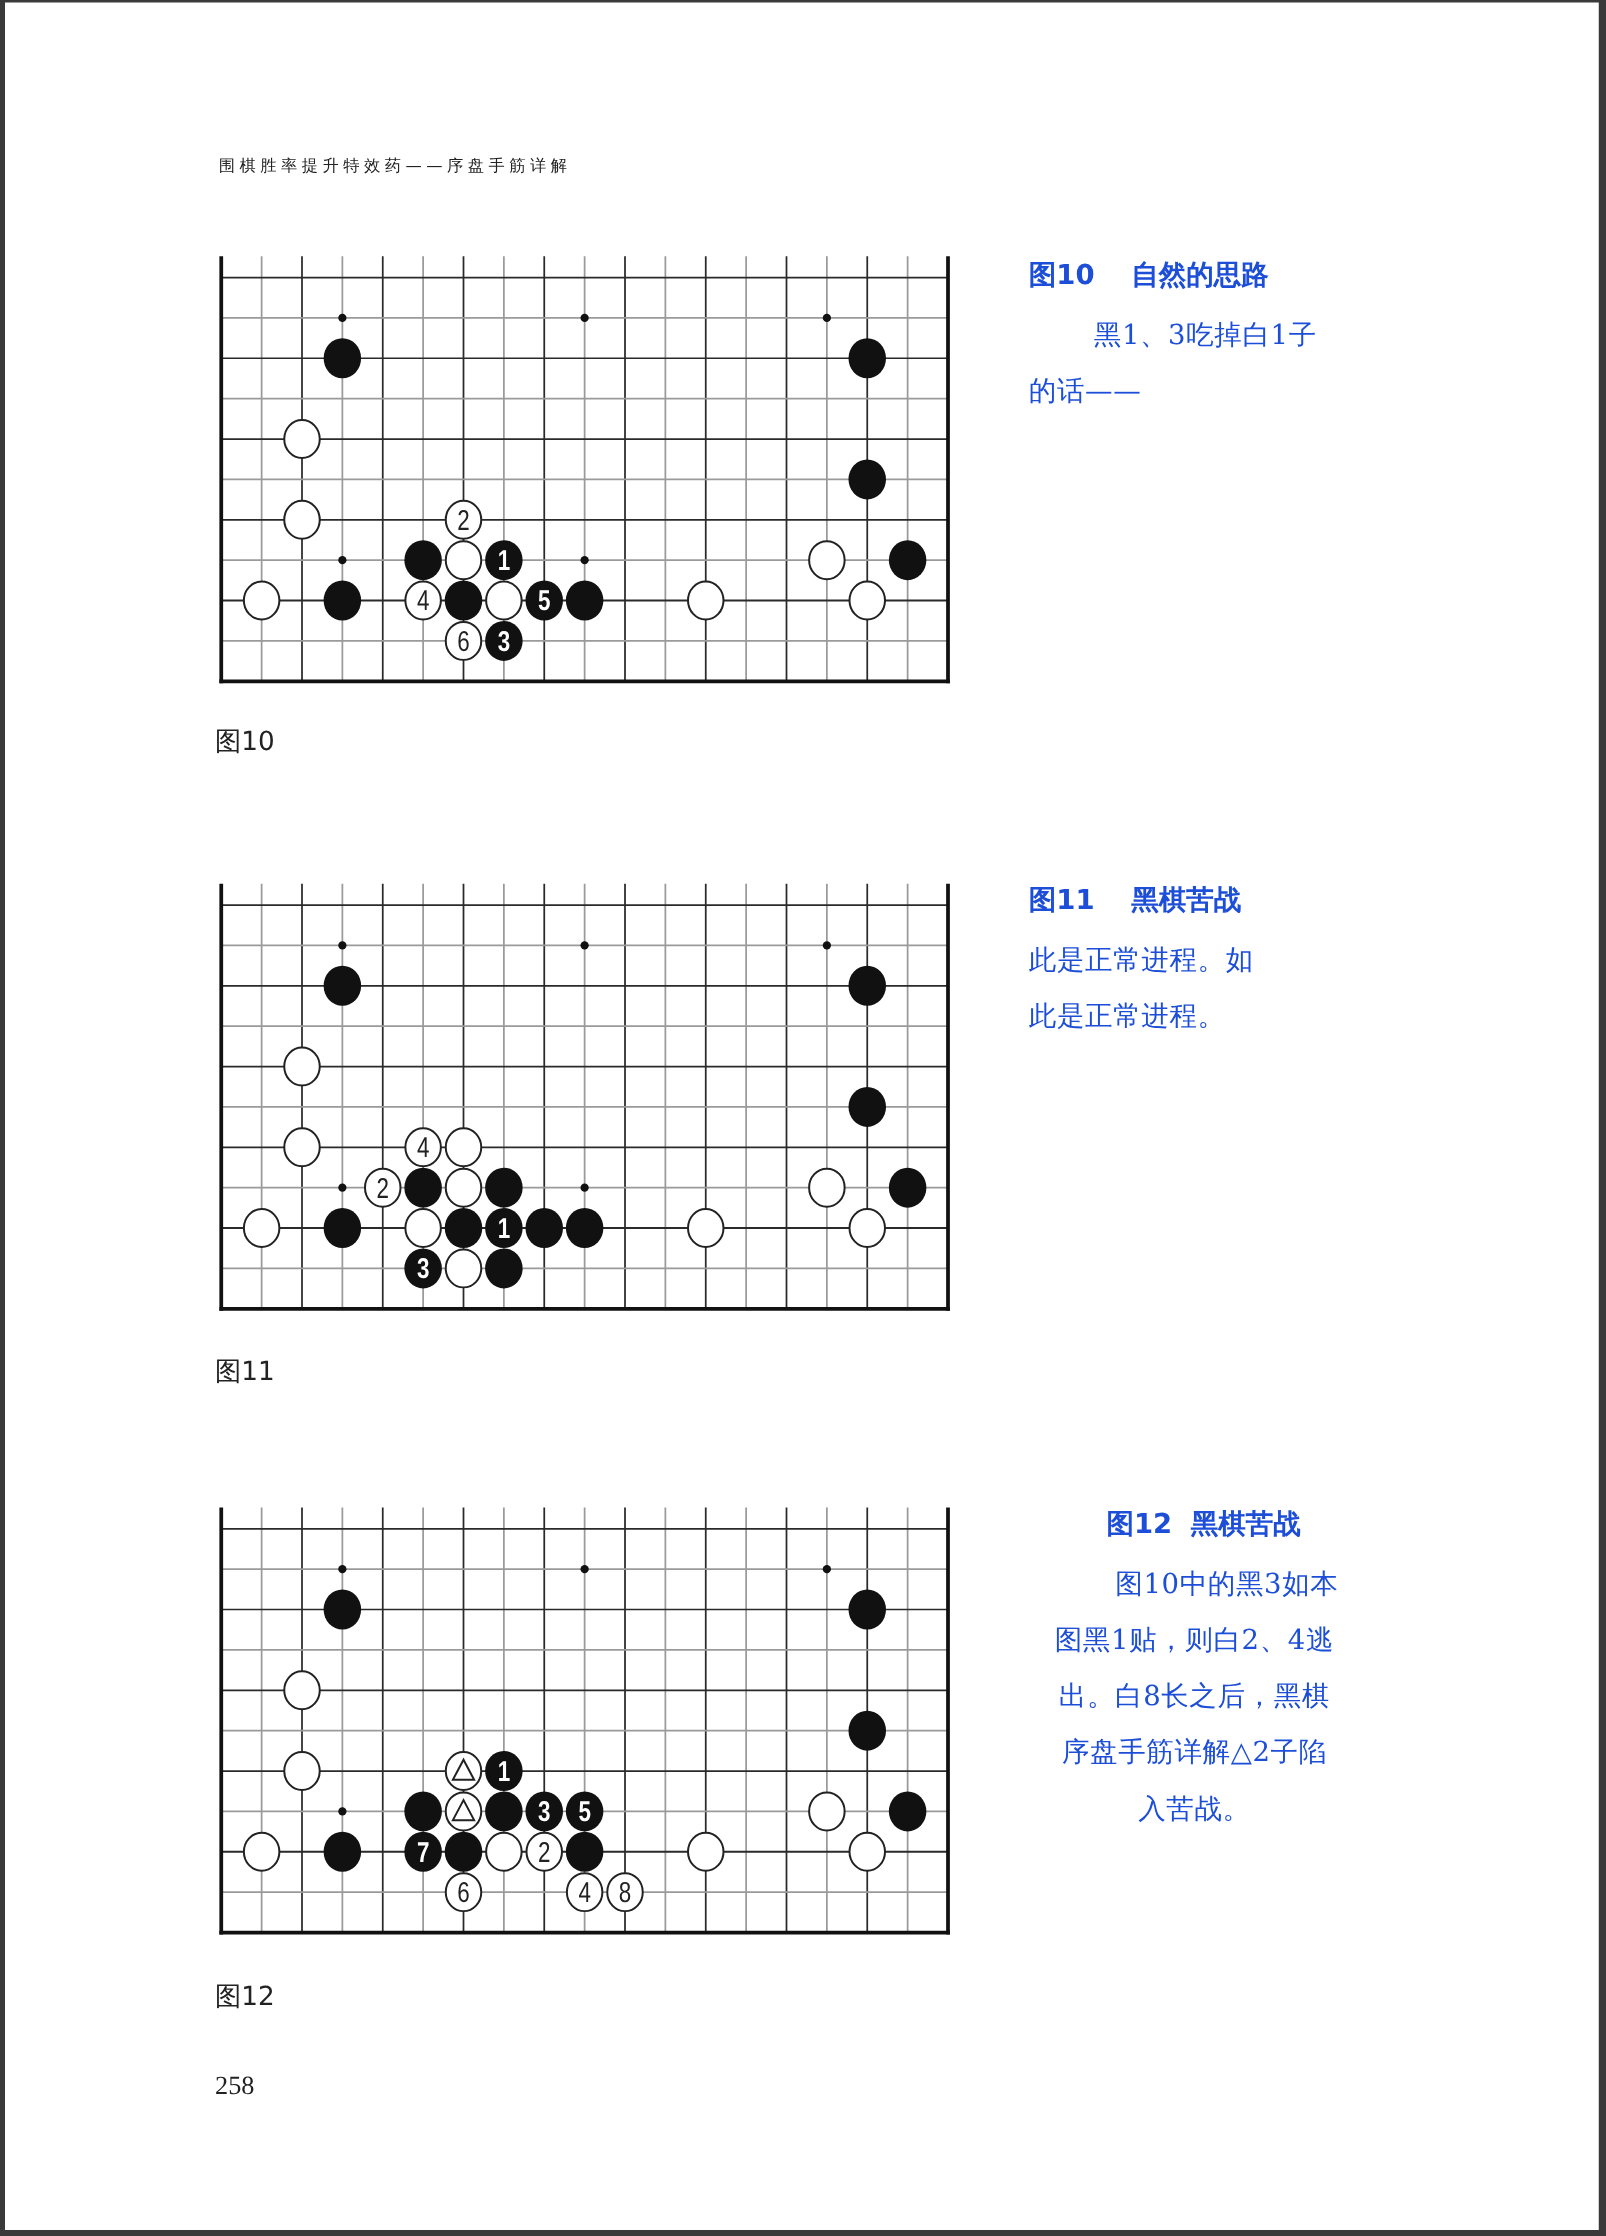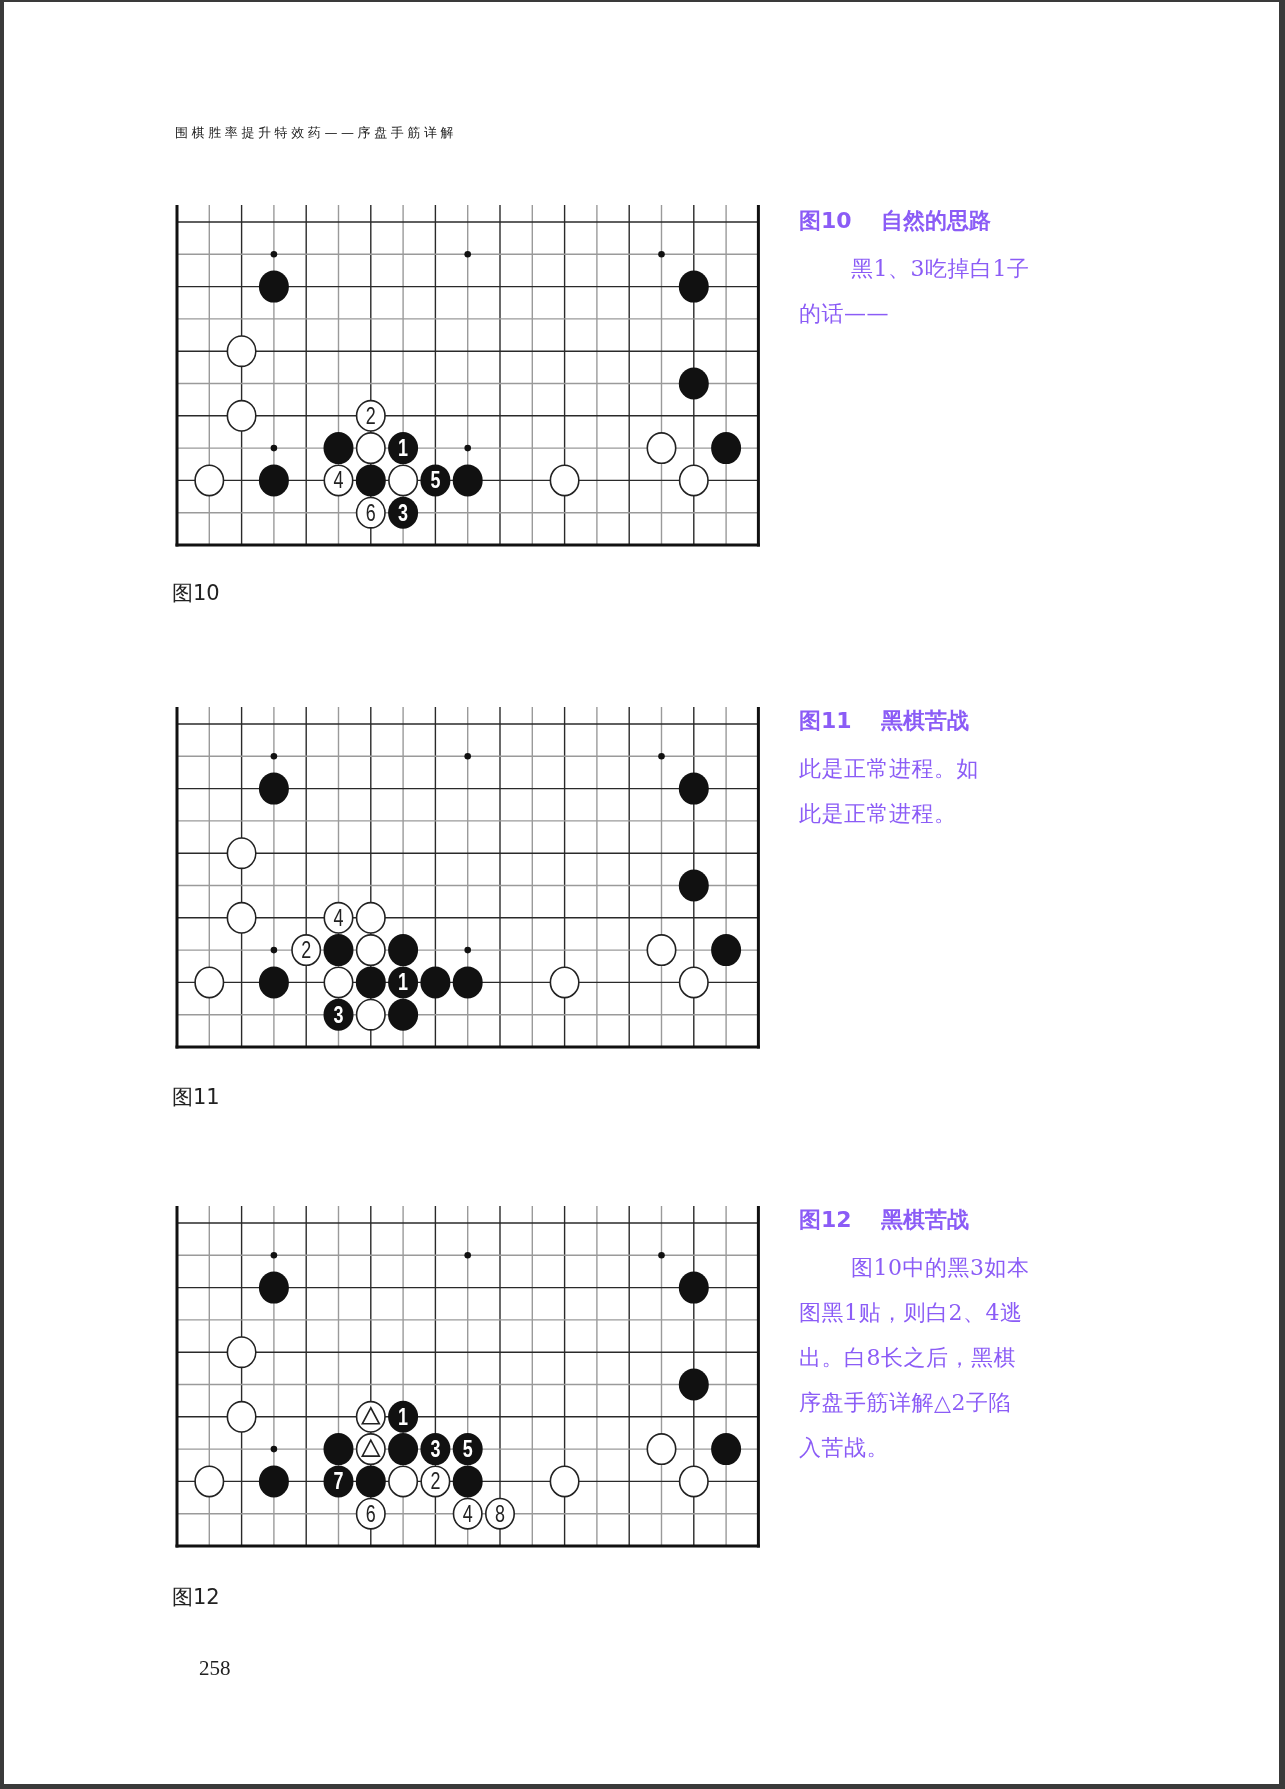--- a/index.html
+++ b/index.html
@@ -40,24 +40,24 @@
     .board svg { display: block; }
     .fig-caption {
       position: absolute;
       left: 168px;
       font-family: "DejaVu Sans", sans-serif;
       font-size: 21px;
       color: #222;
     }
     .side-text {
       position: absolute;
-      left: 795px;
+      left: 819px;
       width: 265px;
       font-family: "DejaVu Serif", serif;
-      color: #8b5cf6;
+      color: #1d4ed8;
     }
     .side-title {
       font-family: "DejaVu Sans", sans-serif;
       font-size: 22px;
       font-weight: bold;
       line-height: 30px;
       height: 30px;
       white-space: nowrap;
       margin-bottom: 10px;
     }
@@ -77,21 +77,20 @@
       height: 45px;
     }
     .side-body .line.indent { padding-left: 52px; }
     .page-number {
       position: absolute;
       left: 168px;
       top: 1654px;
       font-family: "Liberation Serif", serif;
       font-size: 21px;
       color: #222;
-      margin-left: 27px;
     }
   </style>
 </head>
 <body>
 
 <div class="page">
 
   <div class="running-header">围棋胜率提升特效药——序盘手筋详解</div>
 
   <div class="board" id="board-0" style="top:190px;">
@@ -484,21 +483,21 @@
             <text x="313.7" y="328.7" text-anchor="middle" font-family="&quot;Liberation Sans&quot;, sans-serif" font-size="23" font-weight="normal" fill="#222" transform="translate(313.7 0) scale(0.78 1) translate(-313.7 0)">4</text>
           </g>
           <g>
             <ellipse cx="346" cy="320.7" rx="14.2" ry="15.2" fill="#fff" stroke="#222" stroke-width="1.6"></ellipse>
             <text x="346" y="328.7" text-anchor="middle" font-family="&quot;Liberation Sans&quot;, sans-serif" font-size="23" font-weight="normal" fill="#222" transform="translate(346 0) scale(0.78 1) translate(-346 0)">8</text>
           </g>
         </g>
       </svg>
     </div>
   <div class="fig-caption" style="top:1581px;">图12</div>
-  <div class="side-text" style="top:1203px;">
+  <div class="side-text" style="top:1203px;text-align:center;">
     <div class="side-title">
       <span class="fig-no">图12</span><span>黑棋苦战</span>
     </div>
     <div class="side-body">
       <span class="line indent">图10中的黑3如本</span>
       <span class="line">图黑1贴，则白2、4逃</span>
       <span class="line">出。白8长之后，黑棋</span>
       <span class="line">序盘手筋详解△2子陷</span>
       <span class="line">入苦战。</span>
     </div>

